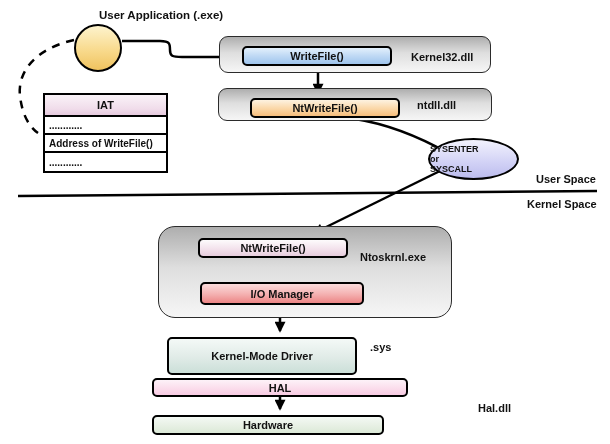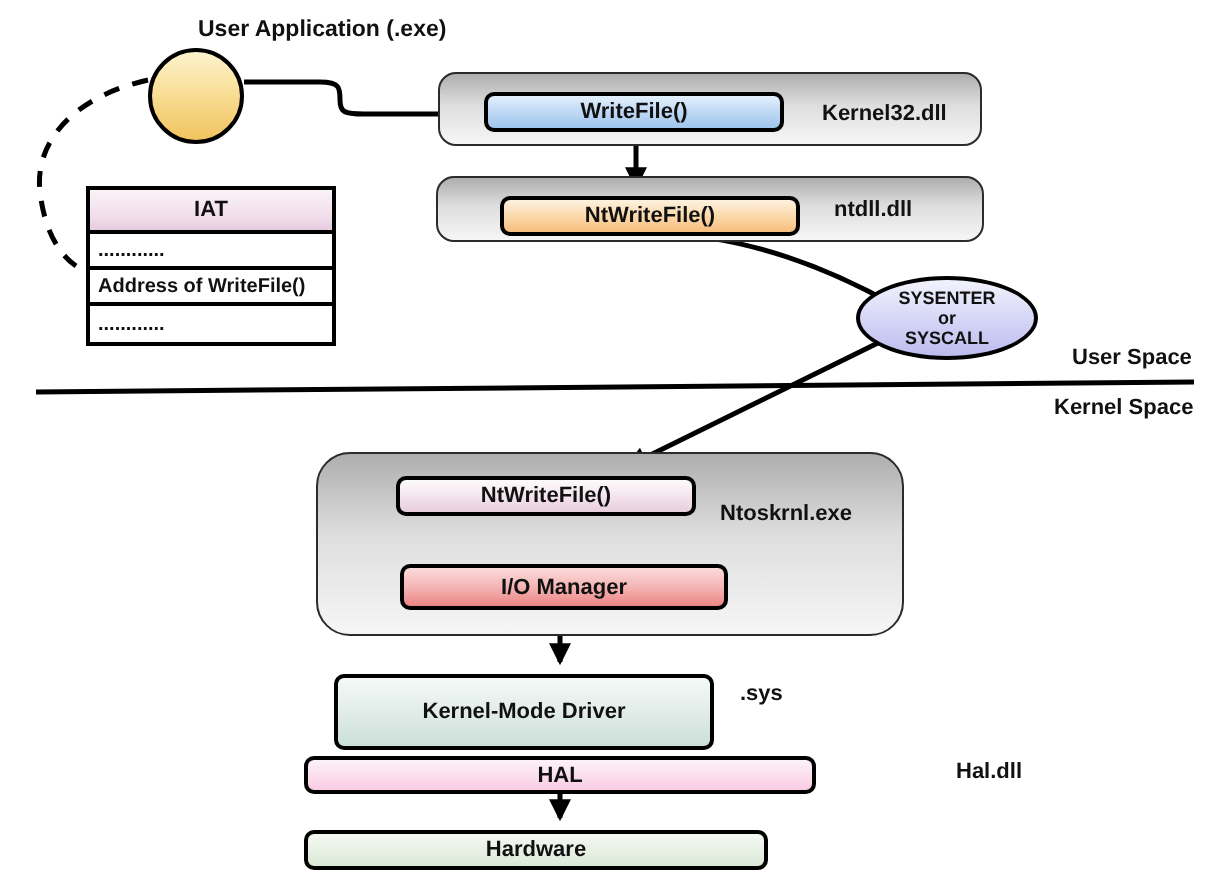--- a/index.html
+++ b/index.html
@@ -22,21 +22,21 @@
   .container.big{border-radius:17px;}
   .circle{
     position:absolute;left:74px;top:24px;width:48px;height:48px;border-radius:50%;
     border:2.5px solid #000;box-sizing:border-box;
     background:linear-gradient(180deg,#fdf3cd 0%,#f8da8d 55%,#f0c35f 100%);
   }
   .ellipse{
     position:absolute;left:428px;top:138px;width:91px;height:42px;border-radius:50%;
     border:2.5px solid #000;box-sizing:border-box;
     background:linear-gradient(180deg,#f2f2fd 0%,#d4d4f6 55%,#bcbcee 100%);
-    display:flex;flex-direction:column;align-items:center;justify-content:center;
+    display:flex;flex-direction:column;justify-content:center;
     font-weight:bold;font-size:9px;line-height:10px;
   }
   .wf  {left:242px;top:46px;width:150px;height:20px;background:linear-gradient(180deg,#e3f0fc 0%,#c2dbf5 45%,#9fc5ed 100%);}
   .ntw {left:250px;top:98px;width:150px;height:20px;background:linear-gradient(180deg,#fdf2e0 0%,#fbd9ab 50%,#f6bd7c 100%);}
   .ntw2{left:198px;top:238px;width:150px;height:20px;background:linear-gradient(180deg,#fdfbfc 0%,#f3e2ec 55%,#e7cddd 100%);}
   .iom {left:200px;top:282px;width:164px;height:23px;background:linear-gradient(180deg,#fbdcdc 0%,#f4b0b0 55%,#ec8585 100%);}
   .kmd {left:167px;top:337px;width:190px;height:38px;background:linear-gradient(180deg,#f4f9f7 0%,#e0ebe7 55%,#cbdfd8 100%);}
   .hal {left:152px;top:378px;width:256px;height:19px;background:linear-gradient(180deg,#fdf2f8 0%,#fbddec 55%,#f8cbe3 100%);}
   .hw  {left:152px;top:415px;width:232px;height:20px;background:linear-gradient(180deg,#f4f9f4 0%,#e7f0e4 55%,#dbe9d7 100%);}
   .k32c{left:219px;top:36px;width:272px;height:37px;}
@@ -117,15 +117,15 @@
 
 <div class="container big nosc"></div>
 <div class="box ntw2">NtWriteFile()</div>
 <div class="lbl" style="left:360px;top:251px;">Ntoskrnl.exe</div>
 <div class="box iom">I/O Manager</div>
 
 <div class="box kmd">Kernel-Mode Driver</div>
 <div class="lbl" style="left:370px;top:341px;">.sys</div>
 
 <div class="box hal">HAL</div>
-<div class="lbl" style="left:442px;top:380px;padding-left:36px;">Hal.dll</div>
+<div class="lbl" style="left:442px;top:402px;padding-left:36px;">Hal.dll</div>
 
 <div class="box hw">Hardware</div>
 
 </body></html>

